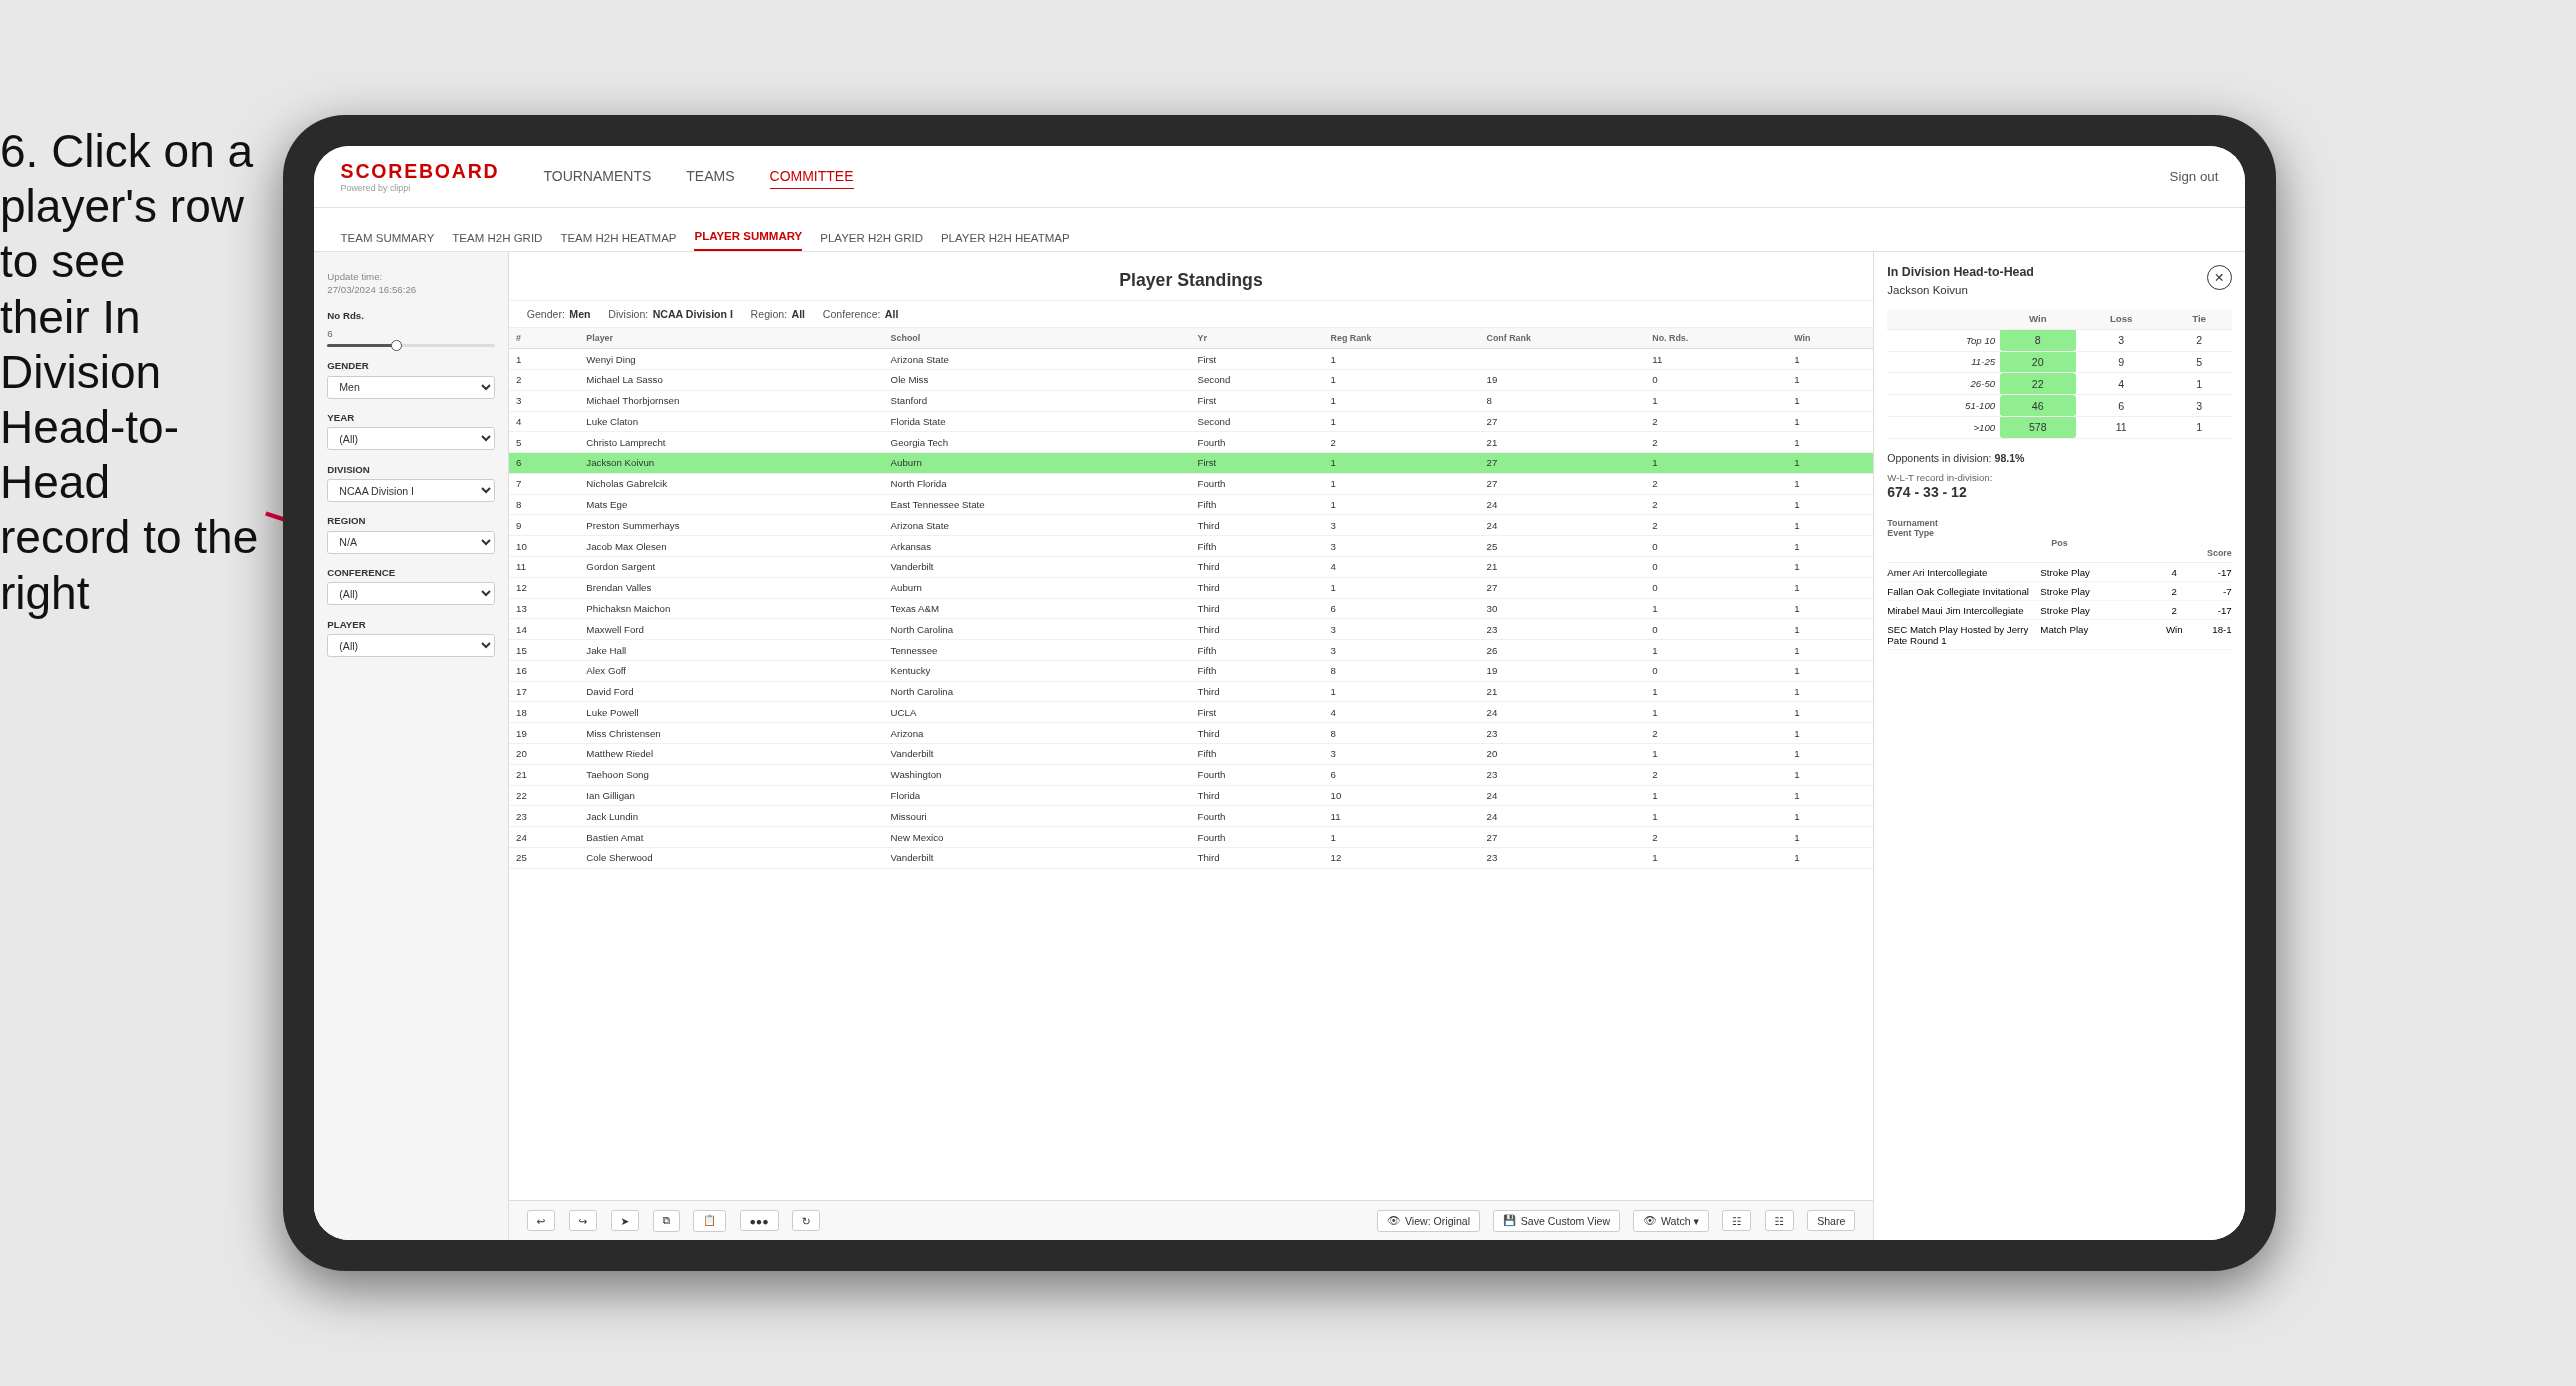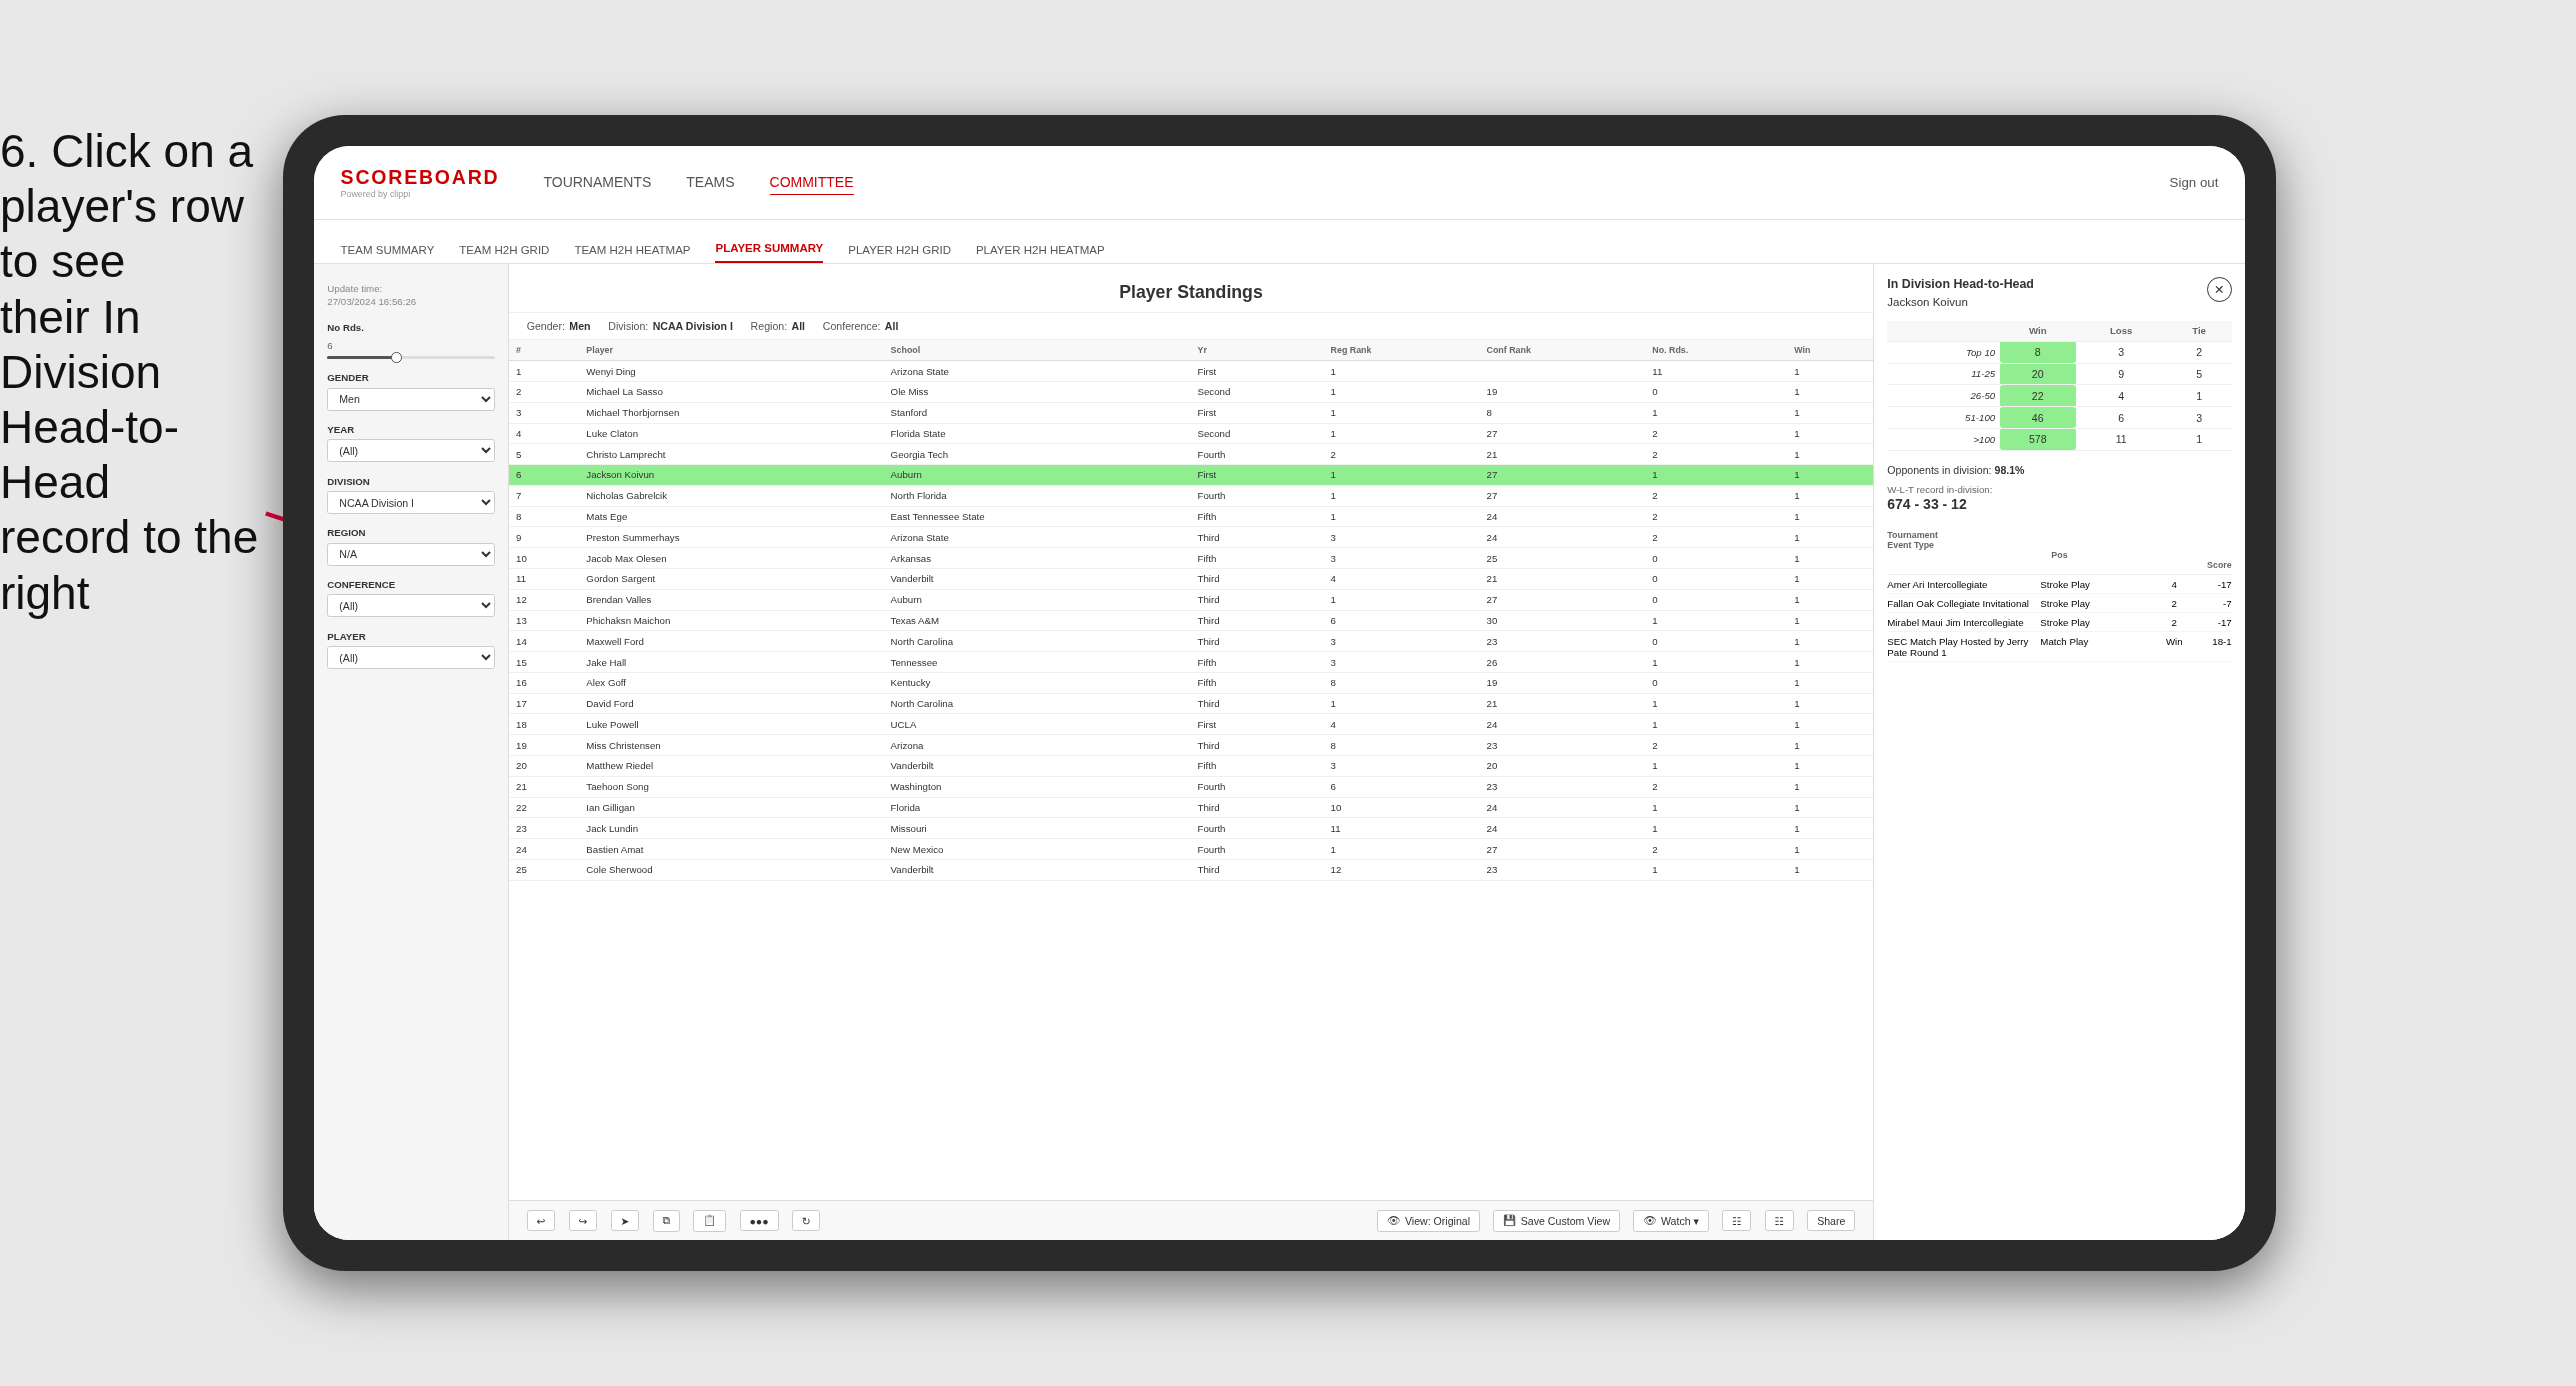--- a/index.html
+++ b/index.html
@@ -45,21 +45,21 @@
       overflow: hidden;
       display: flex;
       flex-direction: column;
     }
 
     
     .top-nav {
       display: flex;
       align-items: center;
       padding: 0 26.6px;
-      height: 74px;
+      height: 62px;
       background: #fff;
       border-bottom: 0.9px solid #e0e0e0;
     }
 
     .scoreboard-logo {
       display: flex;
       flex-direction: column;
       margin-right: 44px;
     }
 
@@ -101,21 +101,21 @@
     }
 
     
     .sub-nav {
       display: flex;
       padding: 0 26.6px;
       height: 44px;
       background: #fff;
       border-bottom: 1.8px solid #e0e0e0;
       align-items: flex-end;
-      gap: 25px;
+      gap: 18px;
     }
 
     .sub-nav-item {
       font-size: 11.5px;
       color: #555;
       cursor: pointer;
       padding-bottom: 7px;
     }
 
     .sub-nav-item.active {

